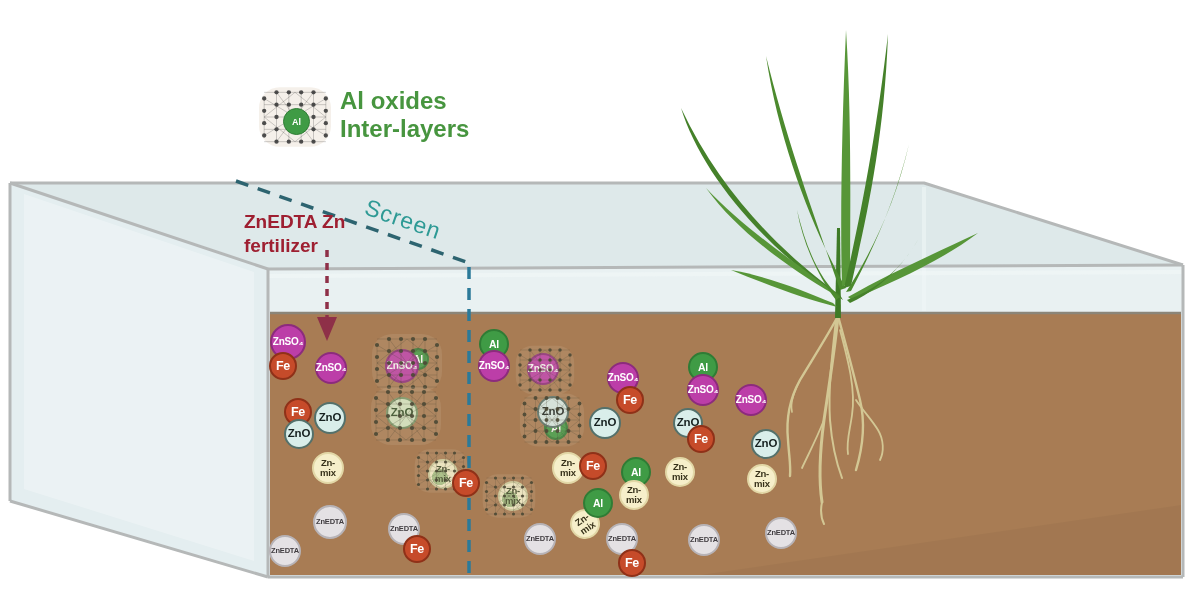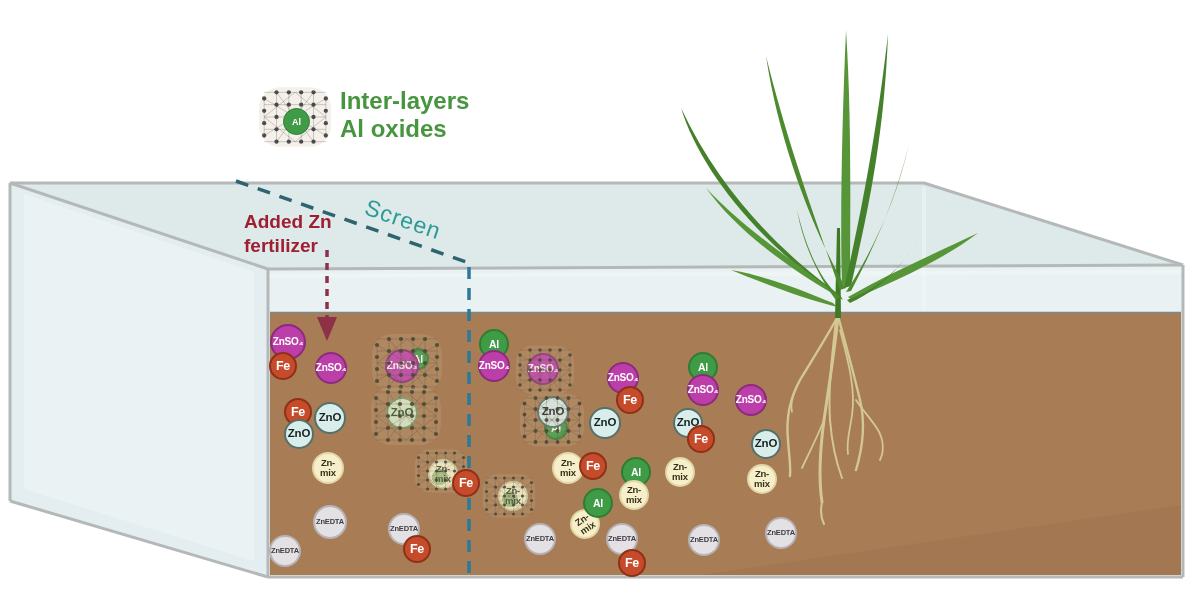--- a/index.html
+++ b/index.html
@@ -230,24 +230,24 @@
       <div class="particle" style="left: 688px; top: 524px; width: 32px; height: 32px; background: rgb(228, 225, 228); border: 2px solid rgb(183, 179, 183); color: rgb(64, 60, 64); font-size: 7.5px;">ZnEDTA</div>
       <div class="particle" style="left: 765px; top: 517px; width: 32px; height: 32px; background: rgb(228, 225, 228); border: 2px solid rgb(183, 179, 183); color: rgb(64, 60, 64); font-size: 7.5px;">ZnEDTA</div>
     </div>
 
   <div class="legend">
     <svg class="lattice legend-lat" width="74" height="62" viewBox="0 0 72 60">
         <use href="#lattice-sym"></use>
       </svg>
     <div class="legend-al" style="left:25px;top:22px;width:25px;height:25px;background:#3f9b45;border:1.5px solid #2f7c35;font-size:9px;">Al</div>
     <div class="legend-text">
+      <div>Al oxides</div>
       <div>Inter-layers</div>
-      <div>Al oxides</div>
     </div>
   </div>
 
   <div class="added-label">
-    <div>Added Zn</div>
+    <div>ZnEDTA Zn</div>
     <div>fertilizer</div>
   </div>
 
   <div class="screen-label">Screen</div>
 </div>
 
 </body></html>

